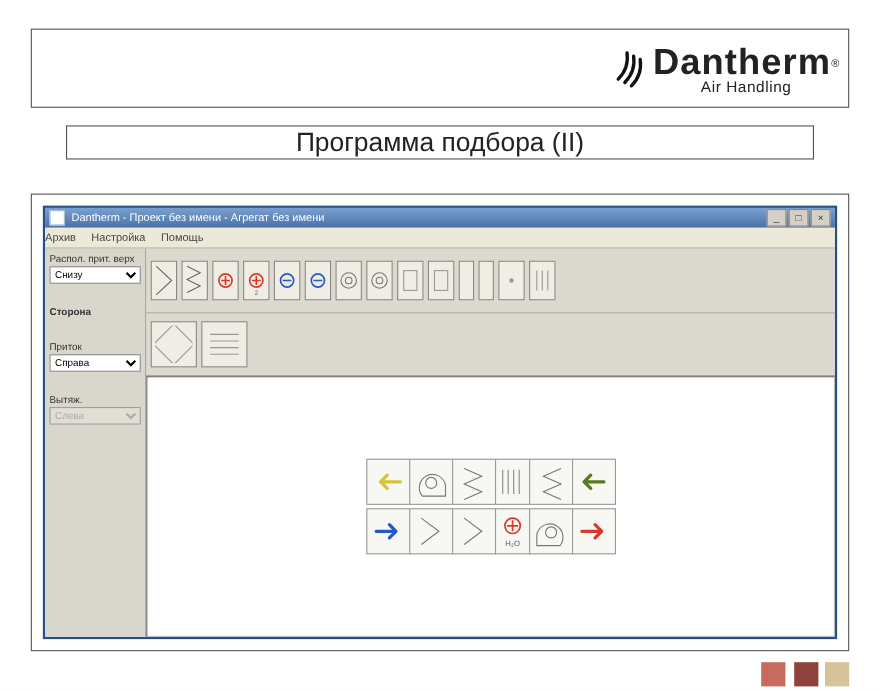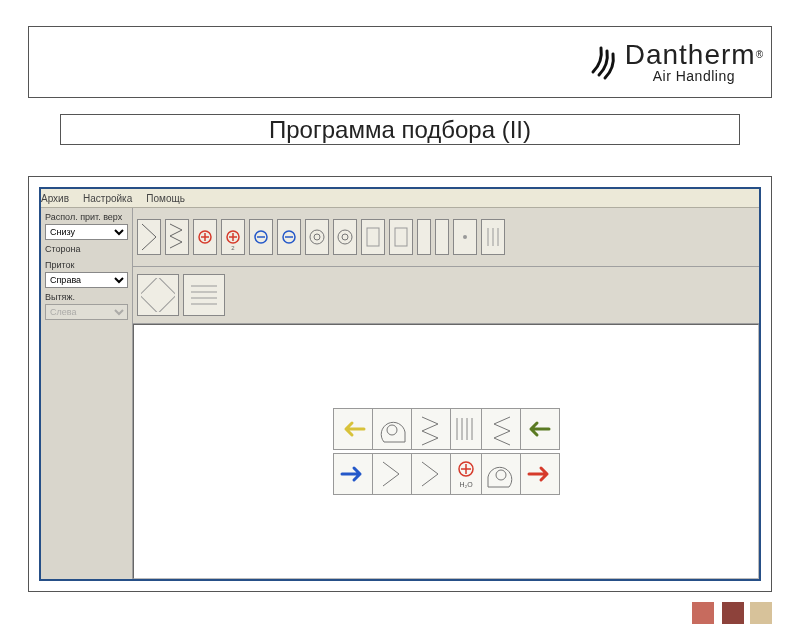--- a/index.html
+++ b/index.html
@@ -1,39 +1,39 @@
 <!DOCTYPE html>
 <html><head>
 <meta charset="utf-8">
 <style>
 html,body{margin:0;padding:0;font-family:Arial,Helvetica,sans-serif;background:#fff;color:#222;width:800px;height:628px;overflow:hidden}
 .slide{width:800px;height:628px;position:relative}
 .brand-box{position:absolute;left:28px;top:26px;right:28px;height:72px;border:1px solid #555;box-sizing:border-box;background:#fff;display:flex;justify-content:flex-end;align-items:center;padding-right:8px}
 .brand{display:flex;align-items:center;gap:6px}
 .brand svg{display:block}
 .brand-text{display:flex;flex-direction:column;line-height:1}
-.brand-name{font-weight:400;font-size:28px;letter-spacing:1px}
+.brand-name{font-weight:700;font-size:33px;letter-spacing:1px}
 .brand-sub{font-size:14px;letter-spacing:.5px;text-align:center}
 
 .title-box{position:absolute;left:60px;right:60px;top:114px;height:31px;border:1px solid #555;box-sizing:border-box;display:flex;align-items:center;justify-content:center;font-size:24px}
 
 .shot-box{position:absolute;left:28px;right:28px;top:176px;bottom:36px;border:1px solid #555;box-sizing:border-box;padding:10px}
 
 .app{width:100%;height:100%;background:#d4d0c8;border:2px solid #264f87;box-sizing:border-box;font-size:10px;display:flex;flex-direction:column}
 .titlebar{height:18px;background:linear-gradient(#7aa0d0,#4a72a8);color:#fff;display:flex;align-items:center;padding:0 4px;gap:6px}
 .titlebar .ico{width:12px;height:12px;background:#fff;display:inline-block;border:1px solid #a0b8d8}
 .win-btns{margin-left:auto;display:flex;gap:2px}
 .win-btn{width:16px;height:14px;background:#d4d0c8;border:1px solid #888;font-size:9px;display:flex;align-items:center;justify-content:center;color:#333}
 .menubar{height:18px;background:#ece9d8;display:flex;align-items:center;gap:14px;padding:0 0;color:#444;border-bottom:1px solid #b0ada0}
 .tabbar{height:20px;background:#ece9d8;display:flex;align-items:flex-end;padding-left:6px;border-bottom:1px solid #a0a0a0}
 .tab{padding:3px 7px;border:1px solid #a0a0a0;border-bottom:none;margin-right:1px;background:#ece9d8;color:#666;font-size:9px}
 .tab.active{background:#f4f2e8;color:#035496;font-weight:bold}
 .tab.disabled{color:#a0a0a0}
 .work{flex:1;display:flex;min-height:0}
-.sidebar{width:92px;background:#d9d6cc;border-right:1px solid #a0a0a0;padding:4px;box-sizing:border-box;display:flex;flex-direction:column;gap:4px;font-size:9px;color:#333}
+.sidebar{width:92px;background:#d9d6cc;border-right:1px solid #a0a0a0;padding:4px;box-sizing:border-box;display:flex;flex-direction:column;gap:20px;font-size:9px;color:#333}
 .sidebar label{display:block;margin-bottom:2px}
 .sidebar select{width:100%;font-size:9px;height:16px;background:#fff;border:1px solid #888}
 .sidebar select.disabled{background:#e4e2da;color:#999}
 .rightpane{flex:1;display:flex;flex-direction:column;min-width:0}
 .palette{height:50px;background:#dcd9cf;border-bottom:1px solid #a0a0a0;display:flex;align-items:center;padding:4px;gap:4px;overflow:hidden}
 .pal-item{width:22px;height:34px;border:1px solid #888;background:#efede4;display:flex;align-items:center;justify-content:center}
 .pal-item svg{display:block}
 .palette2{height:48px;background:#dcd9cf;border-bottom:1px solid #a0a0a0;display:flex;align-items:center;padding:4px;gap:4px}
 .pal2-item{width:40px;height:40px;border:1px solid #888;background:#efede4;display:flex;align-items:center;justify-content:center}
 .canvas{flex:1;background:#fff;border:1px inset #bbb;display:flex;align-items:center;justify-content:center;position:relative}
@@ -65,36 +65,45 @@
       <span class="brand-sub">Air Handling</span>
     </div>
   </div>
 </div>
 
 <div class="title-box">Программа подбора (II)</div>
 
 <div class="shot-box">
   <div class="app">
 
+    <div class="titlebar">
+      <span class="ico"></span>
+      <span>Dantherm - Проект без имени - Агрегат без имени</span>
+      <div class="win-btns">
+        <div class="win-btn">_</div>
+        <div class="win-btn">□</div>
+        <div class="win-btn">×</div>
+      </div>
+    </div>
 
     <div class="menubar">
       <span>Архив</span>
       <span>Настройка</span>
       <span>Помощь</span>
     </div>
 
 
     <div class="work">
       <div class="sidebar">
         <div>
           <label>Распол. прит. верх</label>
           <select><option>Снизу</option></select>
         </div>
         <div>
-          <label style="font-weight:normal">Сторона</label>
+          <label style="font-weight:bold">Сторона</label>
         </div>
         <div>
           <label style="font-weight:normal">Приток</label>
           <select><option>Справа</option></select>
         </div>
         <div>
           <label style="font-weight:normal">Вытяж.</label>
           <select class="disabled" disabled=""><option>Слева</option></select>
         </div>
       </div>

